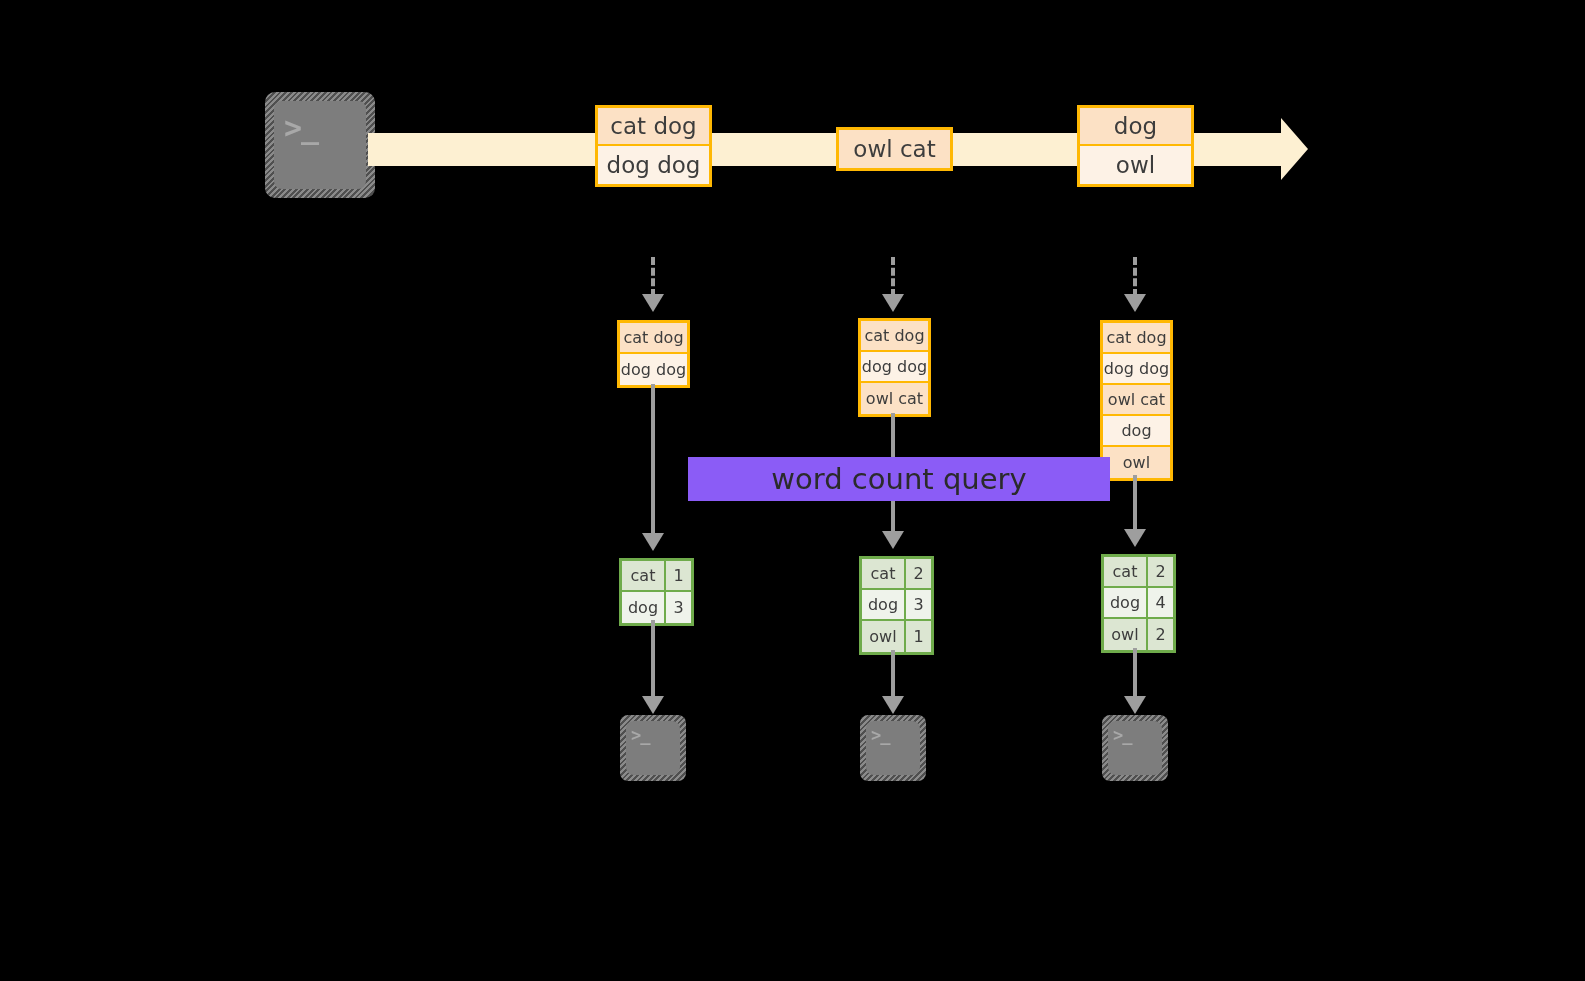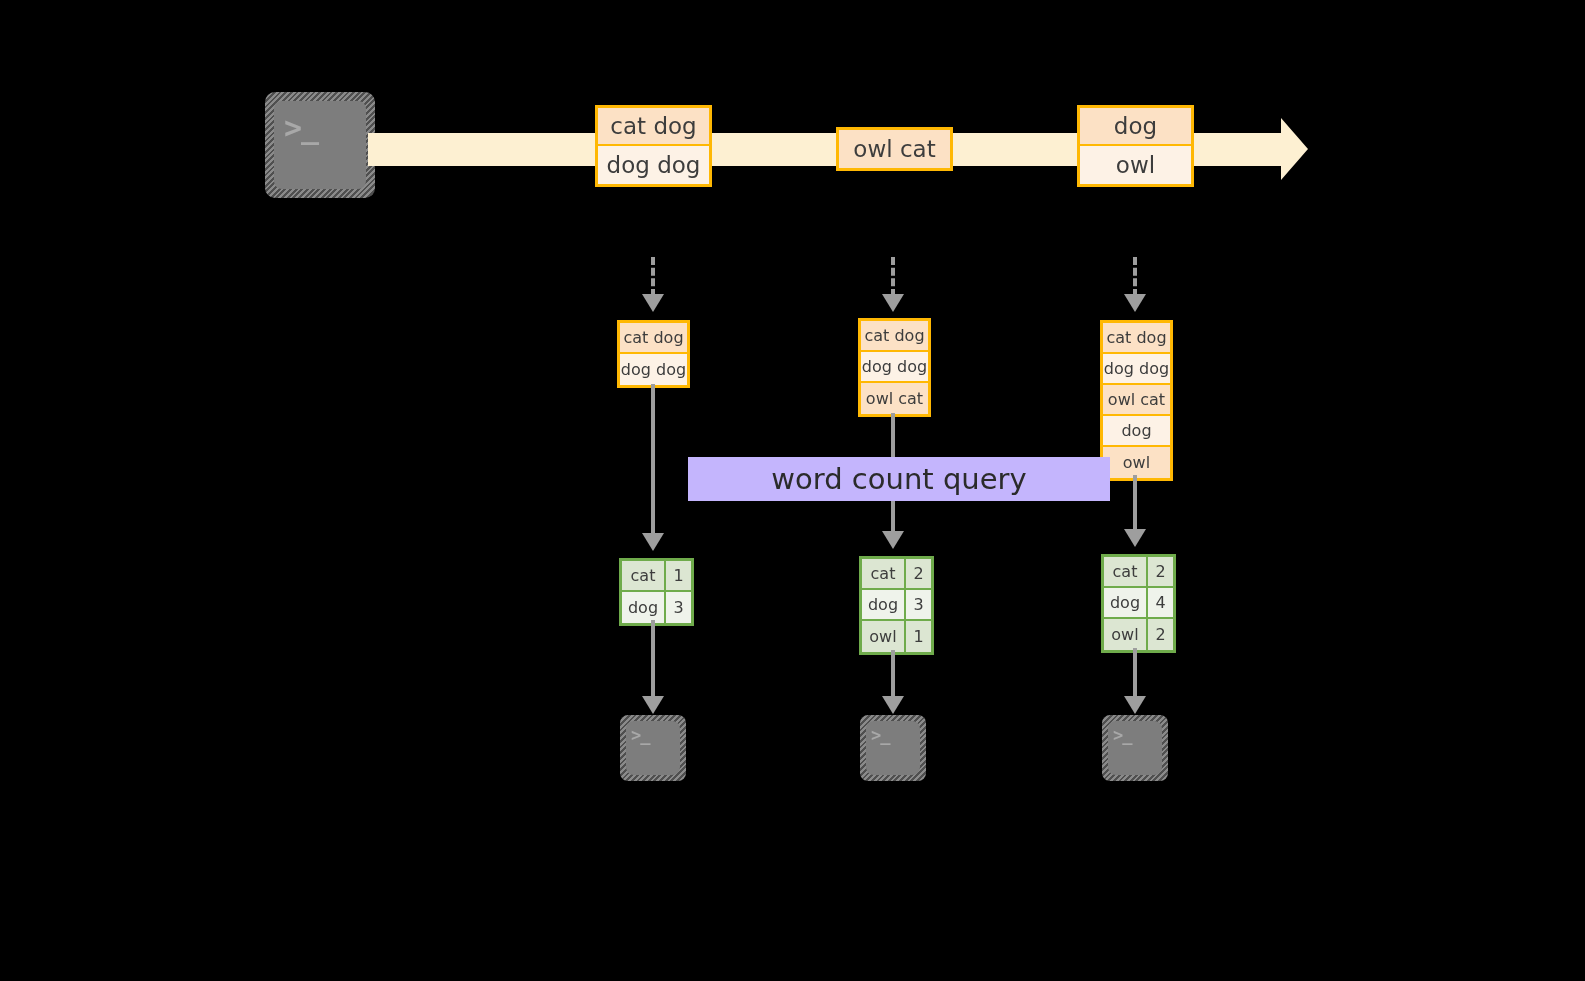--- a/index.html
+++ b/index.html
@@ -130,21 +130,21 @@
     width: 0;
     height: 0;
     border-left: 11px solid transparent;
     border-right: 11px solid transparent;
     border-top: 18px solid #9e9e9e;
   }
 
   
   .query-label {
     position: absolute;
-    background: #c4b5fd;
+    background: #8b5cf6;
     display: flex;
     align-items: center;
     justify-content: center;
     color: #2b2b2b;
     font-size: 29px;
     white-space: nowrap;
   }
 </style>
 </head>
 <body>

